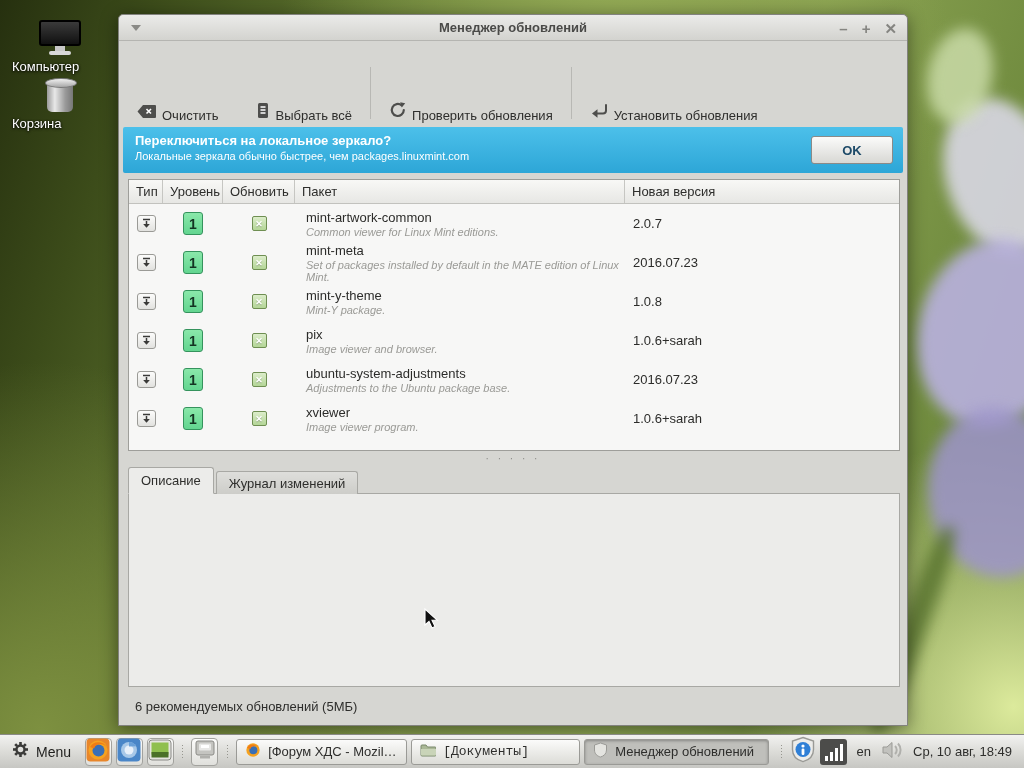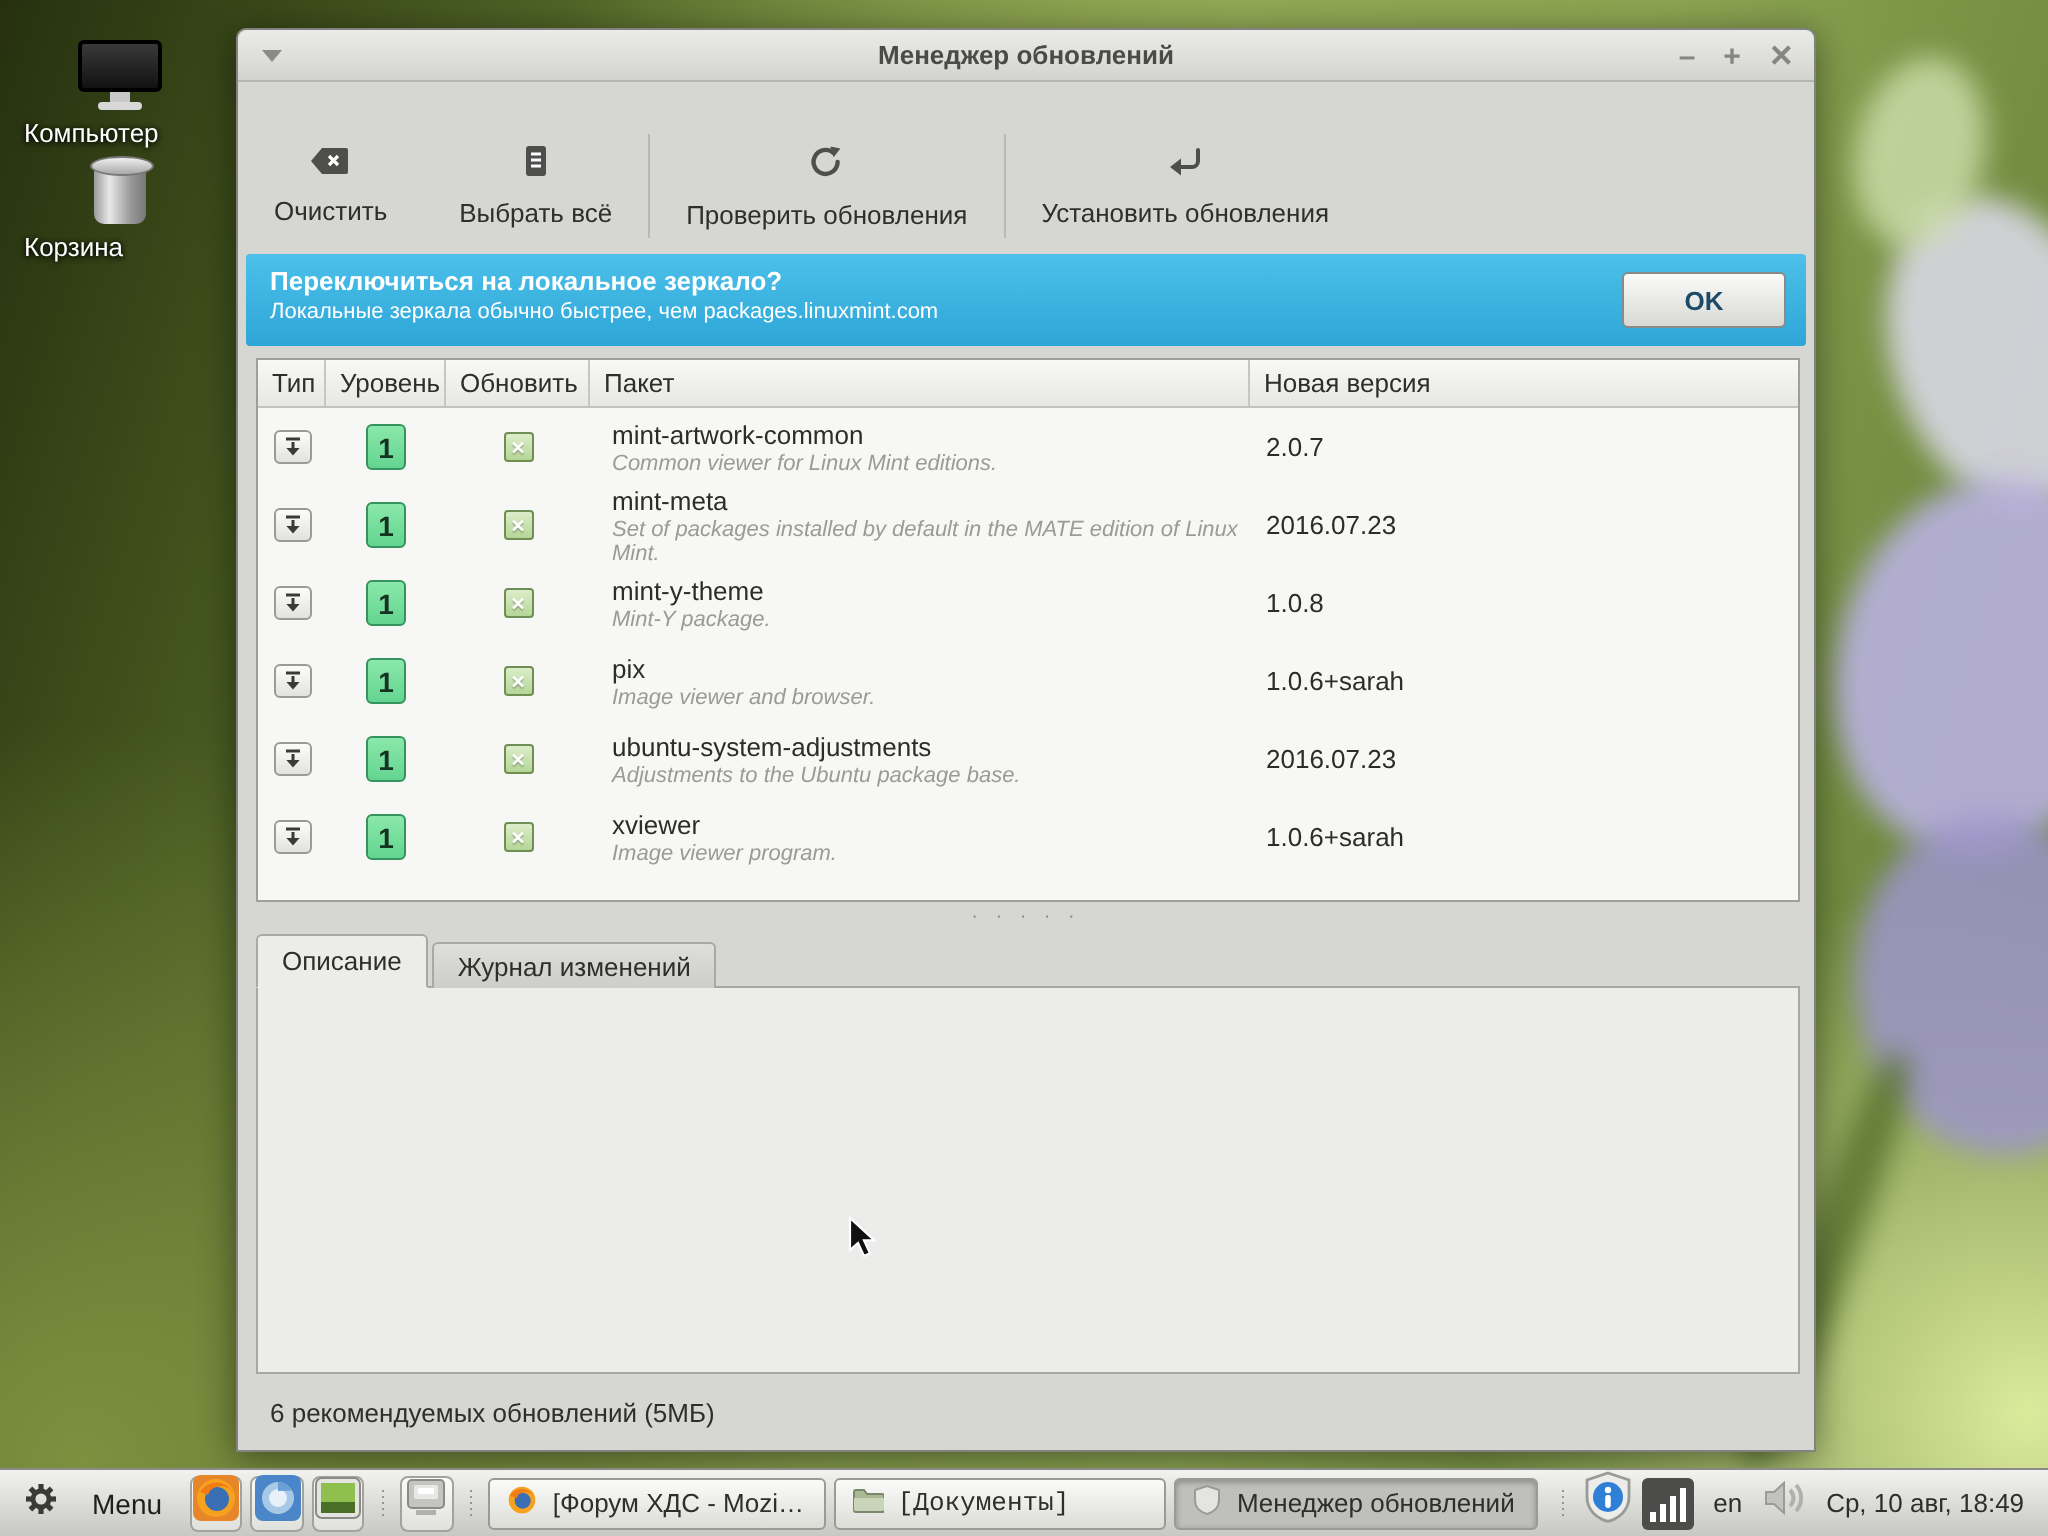--- a/index.html
+++ b/index.html
@@ -39,21 +39,21 @@
     display:flex; align-items:center; }
   .win-menu-arrow { width:0; height:0; margin-left:12px; border-left:5px solid transparent; border-right:5px solid transparent; border-top:6px solid #8a8a86; }
   .title { position:absolute; left:0; right:0; text-align:center; font-size:13px; font-weight:bold; color:#4a4a48; }
   .win-controls { position:absolute; right:10px; top:0; height:26px; display:flex; gap:14px; align-items:center; }
   .win-controls span { font-size:15px; font-weight:bold; color:#858581; line-height:1; cursor:default; }
 
   .menubar { position:absolute; left:0; top:26px; right:0; height:22px; display:flex; align-items:center; padding-left:4px; }
   .menu-item { padding:2px 9px; font-size:13px; color:#2e2e2c; }
 
   .toolbar { position:absolute; left:0; top:48px; right:0; height:60px; display:flex; align-items:stretch; }
-  .tool-btn { display:flex; flex-direction:column; align-items:center; justify-content:center; gap:5px; padding:0 18px; }
+  .tool-btn { display:flex; flex-direction:row; align-items:flex-end; justify-content:center; gap:5px; padding:0 18px; }
   .tool-btn .tb-label { font-size:13px; color:#2e2e2c; white-space:nowrap; }
   .tool-sep { width:1px; background:#b8b8b4; margin:4px 0; }
 
   .banner { position:absolute; left:4px; right:4px; top:112px; height:46px;
     background:linear-gradient(#4cc0ea,#2da6d7); border-radius:2px; color:#fff; padding:6px 12px; }
   .banner-title { font-size:13px; font-weight:bold; }
   .banner-sub { font-size:11px; margin-top:2px; }
   .ok-btn { position:absolute; right:10px; top:9px; width:82px; height:28px;
     background:linear-gradient(#fbfbfa,#d8d8d4); border:1px solid #8a8a88; border-radius:3px;
     font-size:13px; font-weight:bold; color:#1d4a68; display:flex; align-items:center; justify-content:center; }
@@ -84,21 +84,21 @@
   .tab.active { background:#ececea; height:27px; border-bottom:1px solid #ececea; }
   .tab.inactive { background:linear-gradient(#dededb,#cdcdc9); height:23px; margin-left:2px; border-bottom:none; }
   .desc-panel { position:absolute; left:9px; top:478px; width:772px; height:194px; background:#ececea; border:1px solid #a8a8a4; }
 
   .statusbar { position:absolute; left:16px; top:684px; font-size:13px; color:#2e2e2c; }
 
   
   .taskbar { position:absolute; left:0; top:734px; width:1024px; height:34px;
     background:linear-gradient(#f2f2f0,#dadad6 55%,#c7c7c3); border-top:1px solid #8a8a86;
     display:flex; align-items:center; padding:0 6px; gap:4px; }
-  .menu-btn { display:flex; align-items:center; gap:17px; padding:3px 10px 3px 6px; border-radius:3px; }
+  .menu-btn { display:flex; align-items:center; gap:7px; padding:3px 10px 3px 6px; border-radius:3px; }
   .menu-label { font-size:14px; color:#1e1e1c; }
   .launcher { width:28px; height:28px; border:1px solid #a2a29e; border-radius:4px;
     background:linear-gradient(#fcfcfb,#e0e0dc); display:flex; align-items:center; justify-content:center; }
   .tb-handle { width:4px; height:14px; margin:0 3px;
     background-image:repeating-linear-gradient(#96968f 0 1px, transparent 1px 3px); background-size:1px 100%; background-repeat:repeat-y; background-position:center; }
   .task-btn { height:26px; border:1px solid #9a9a96; border-radius:3px; background:linear-gradient(#fbfbfa,#dcdcd7);
     display:flex; align-items:center; gap:7px; padding:0 8px; font-size:13px; color:#2e2e2c; overflow:hidden; white-space:nowrap; }
   .task-btn .tlabel { overflow:hidden; text-overflow:ellipsis; }
   .task-btn.active { background:#bfbfbb; box-shadow:inset 0 1px 3px rgba(0,0,0,.3); }
   .tb1{ width:178px; } .tb2{ width:176px;font-family:Liberation Mono, monospace; } .tb3{ width:192px; }

